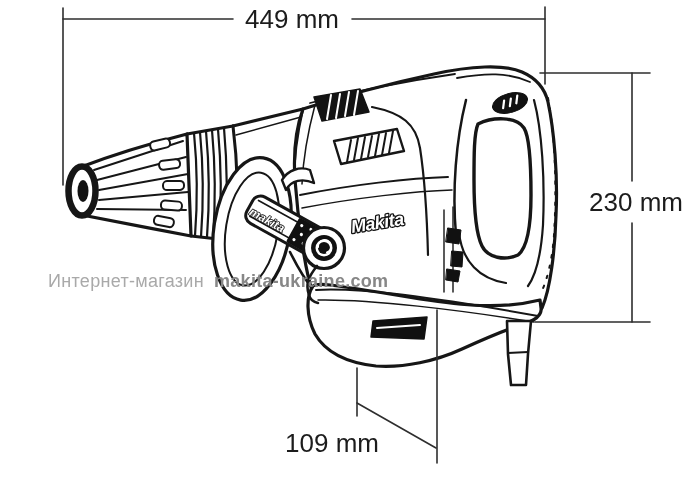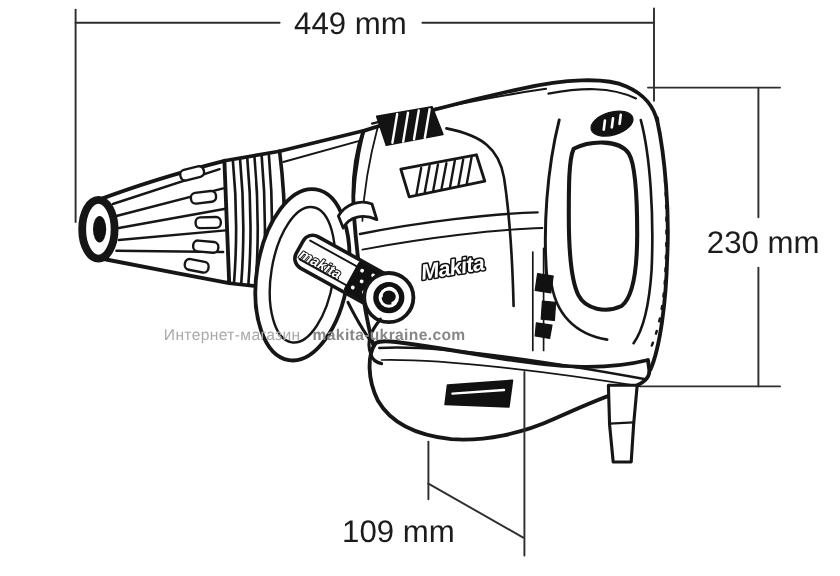--- a/index.html
+++ b/index.html
@@ -12,21 +12,21 @@
     font-family:"Liberation Sans",sans-serif;
     font-size:26px;fill:#1c1c1c;
   }
   .logo-text{
     font-family:"Liberation Sans",sans-serif;
     font-style:italic;font-weight:bold;
     fill:#ffffff;stroke:#111;paint-order:stroke;
   }
   #watermark{
     position:absolute;left:48px;top:271px;width:340px;
-    font-size:13px;letter-spacing:.3px;white-space:nowrap;
+    font-size:18px;letter-spacing:.3px;white-space:nowrap;
     z-index:5;user-select:none;text-align:right;
   }
   #watermark .store{color:#a9a9a9;font-weight:400;margin-right:10px;}
   #watermark .site{color:#878787;font-weight:700;}
 </style>
 </head>
 <body>
 
 <div id="stage">
 

